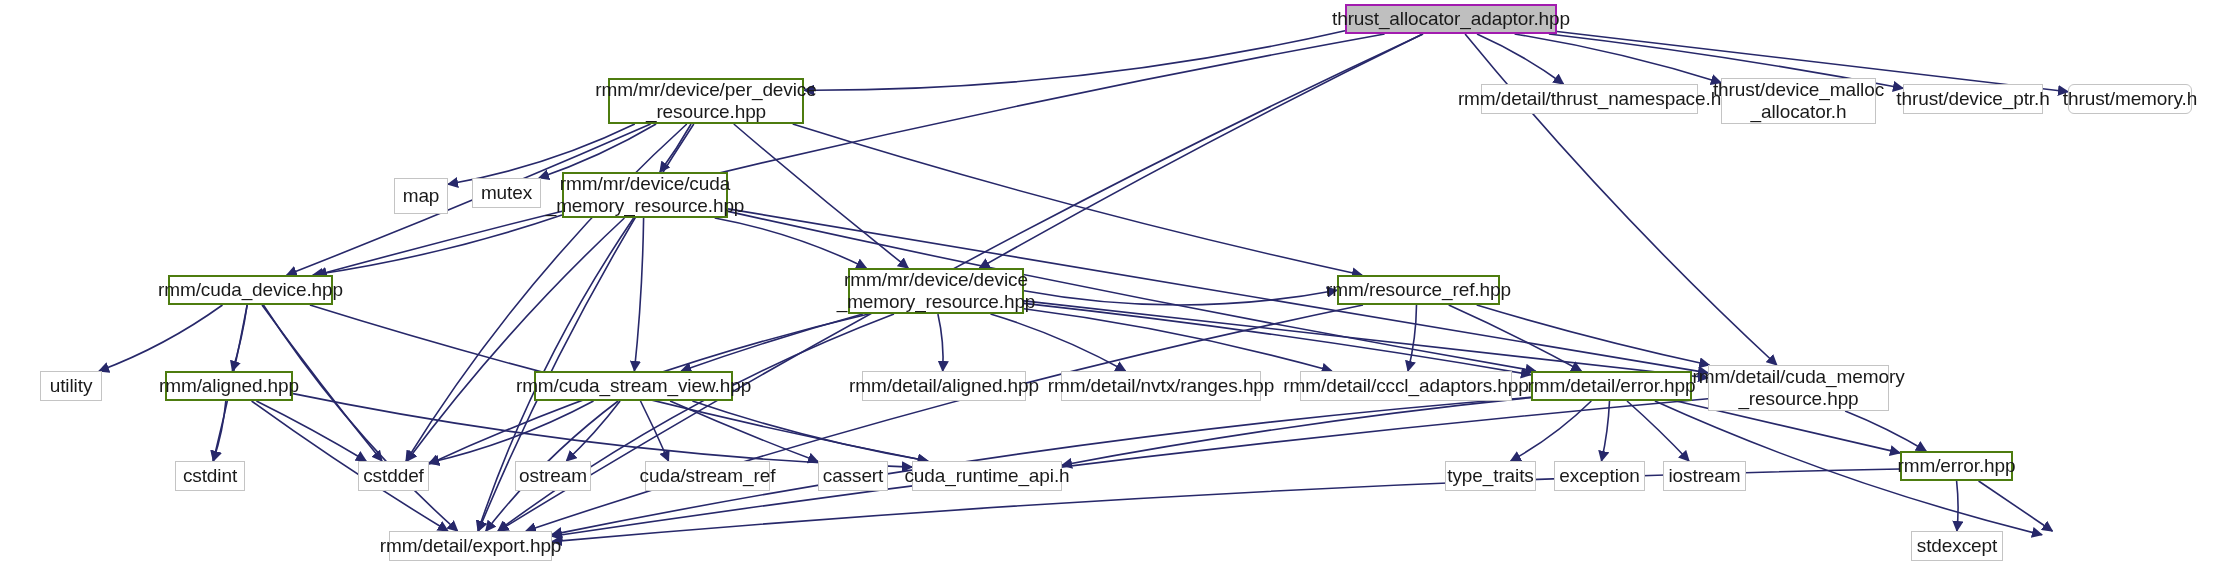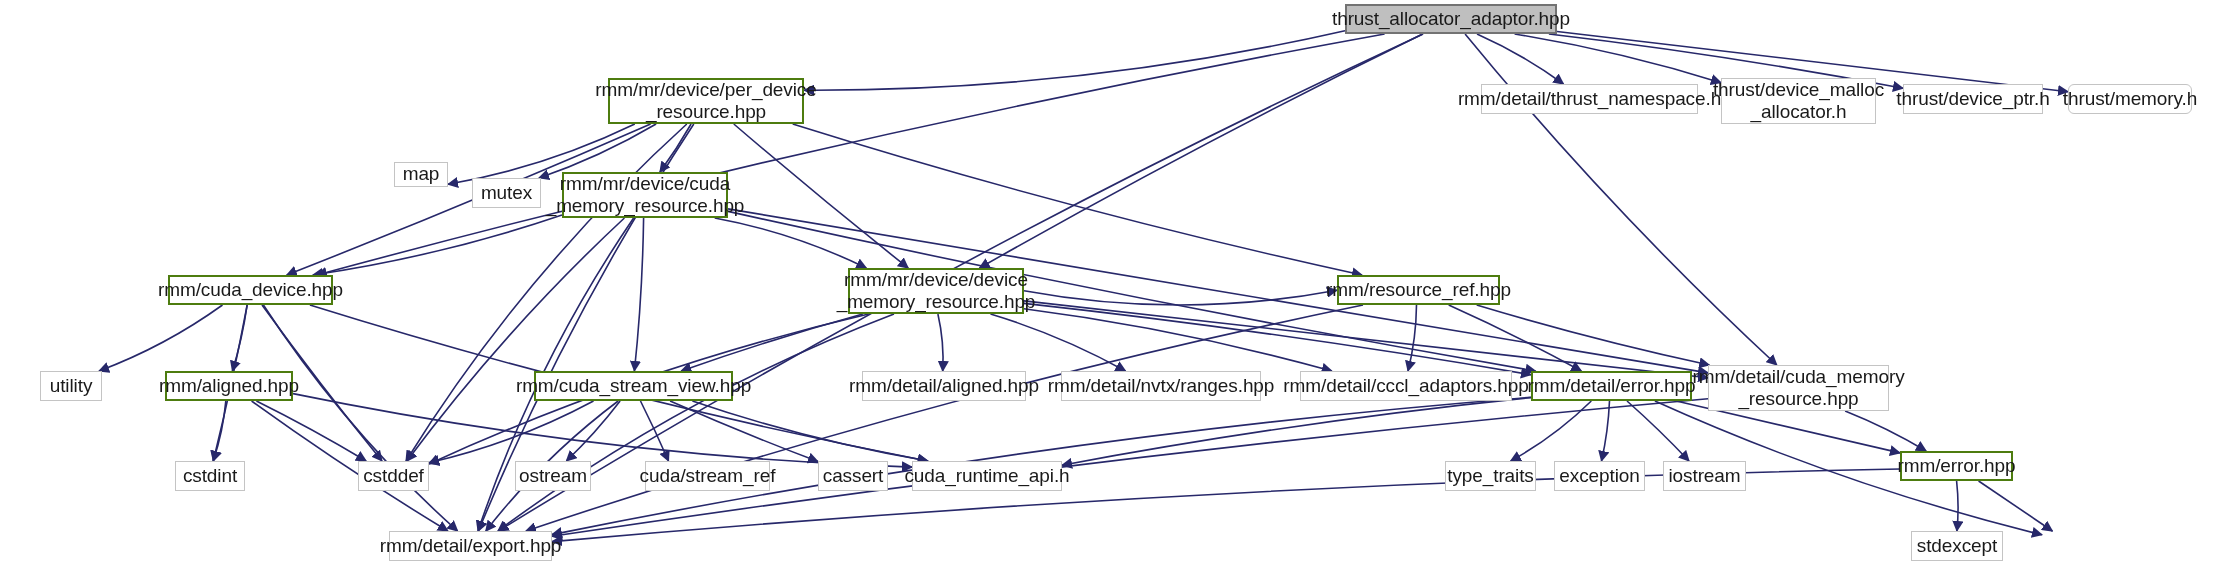--- a/index.html
+++ b/index.html
@@ -39,21 +39,21 @@
     line-height: 1.18;
     letter-spacing: -0.1px;
     white-space: pre-line;
     padding: 0 6px;
   }
   .node.strong {
     border: 2px solid #4d7c0f;
   }
   .node.root {
     background: #bfbfbf;
-    border: 2px solid #737373;
+    border: 2px solid #a21caf;
   }
 </style>
 </head>
 <body>
 
 <div id="graph-canvas">
   <svg id="edge-layer" viewBox="0 0 2238 570" xmlns="http://www.w3.org/2000/svg">
       <defs>
         <marker id="arrow" viewBox="0 0 10 10" refX="9" refY="5" markerWidth="7" markerHeight="7" orient="auto-start-reverse">
           <path d="M 0 0 L 10 5 L 0 10 z" fill="#27286a"></path>
@@ -126,21 +126,21 @@
       <path d="M 1900.0 469.0 Q 1224.7 482.0 552.0 541.6" fill="none" stroke="#27286a" stroke-width="1.6" marker-end="url(#arrow)"></path>
     </svg>
 <div class="node root" style="left: 1345px; top: 4px; width: 212px; height: 30px;">thrust_allocator_adaptor.hpp</div>
     <div class="node strong" style="left: 608px; top: 78px; width: 196px; height: 46px;">rmm/mr/device/per_device
 _resource.hpp</div>
     <div class="node" style="left: 1481px; top: 84px; width: 217px; height: 30px;">rmm/detail/thrust_namespace.h</div>
     <div class="node" style="left: 1721px; top: 78px; width: 155px; height: 46px;">thrust/device_malloc
 _allocator.h</div>
     <div class="node" style="left: 1903px; top: 84px; width: 140px; height: 30px;">thrust/device_ptr.h</div>
     <div class="node" style="left: 2068px; top: 84px; width: 124px; height: 30px; border-radius: 6px;">thrust/memory.h</div>
-    <div class="node" style="left: 394px; top: 162px; width: 54px; height: 25px; text-align: right;">map</div>
+    <div class="node" style="left: 394px; top: 178px; width: 54px; height: 36px; text-align: right;">map</div>
     <div class="node" style="left: 472px; top: 178px; width: 69px; height: 30px;">mutex</div>
     <div class="node strong" style="left: 562px; top: 172px; width: 166px; height: 46px;">rmm/mr/device/cuda
 _memory_resource.hpp</div>
     <div class="node strong" style="left: 168px; top: 275px; width: 165px; height: 30px;">rmm/cuda_device.hpp</div>
     <div class="node strong" style="left: 848px; top: 268px; width: 176px; height: 46px;">rmm/mr/device/device
 _memory_resource.hpp</div>
     <div class="node strong" style="left: 1337px; top: 275px; width: 163px; height: 30px;">rmm/resource_ref.hpp</div>
     <div class="node" style="left: 40px; top: 371px; width: 62px; height: 30px;">utility</div>
     <div class="node strong" style="left: 165px; top: 371px; width: 128px; height: 30px;">rmm/aligned.hpp</div>
     <div class="node strong" style="left: 534px; top: 371px; width: 199px; height: 30px;">rmm/cuda_stream_view.hpp</div>

